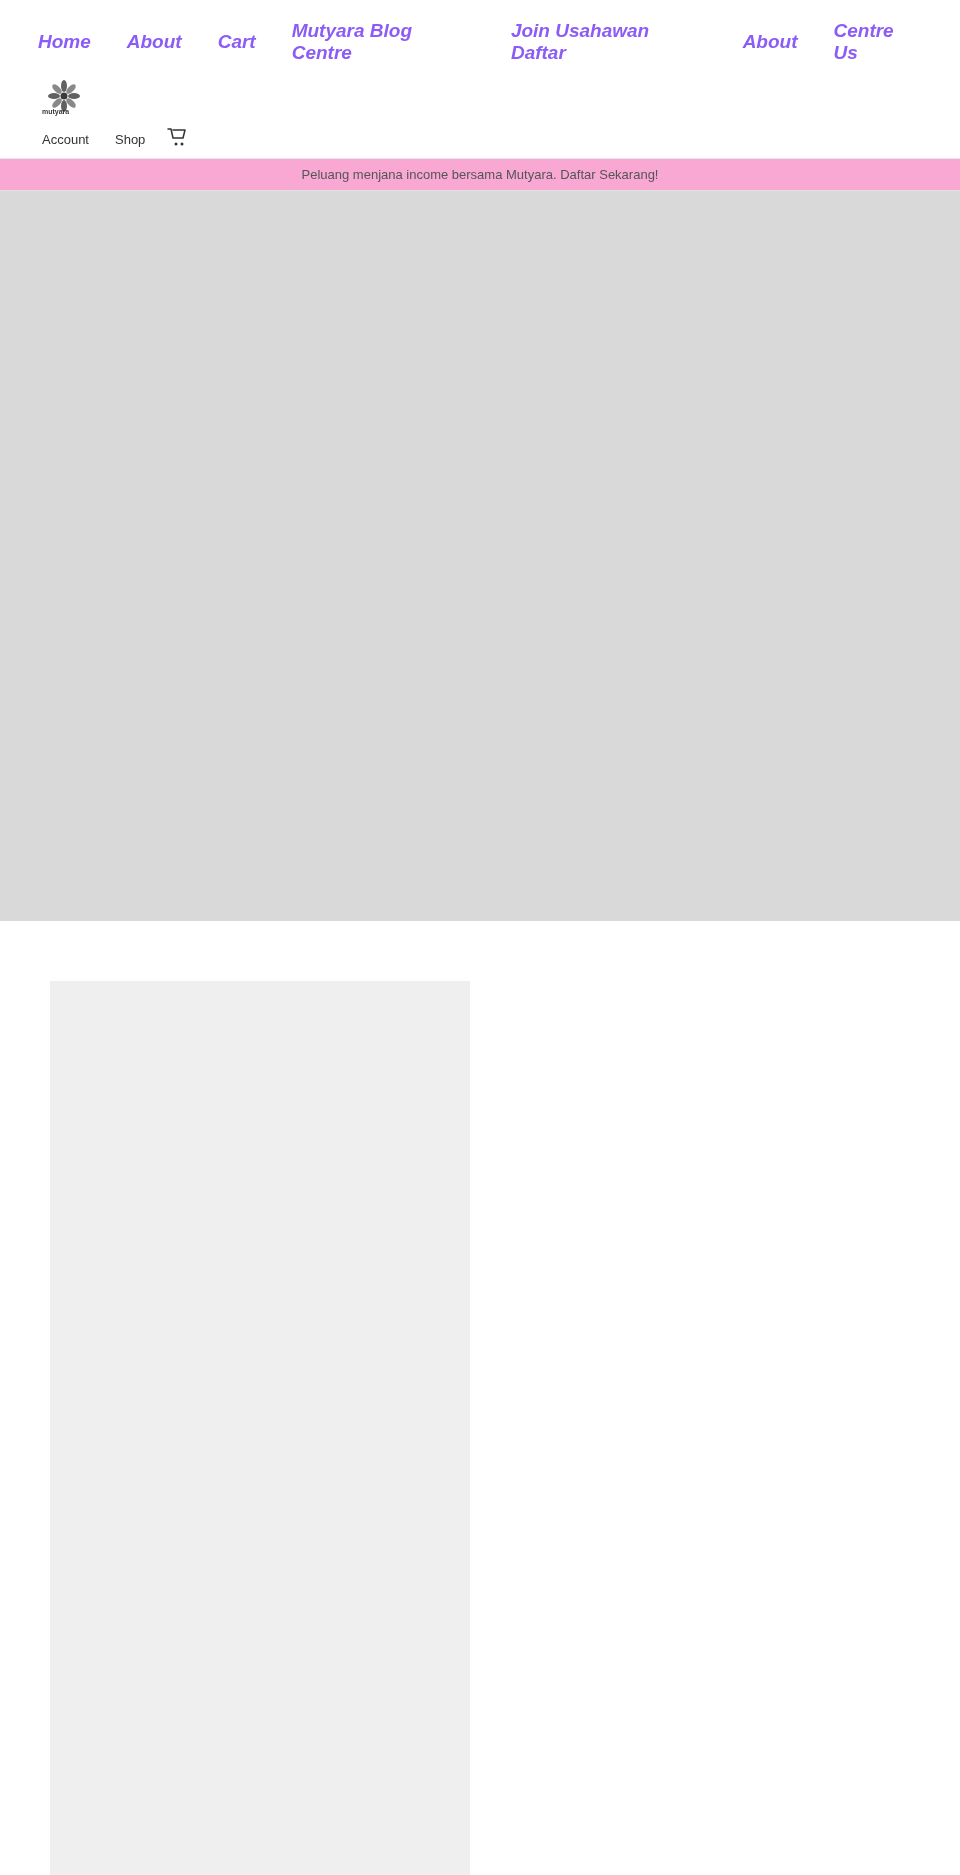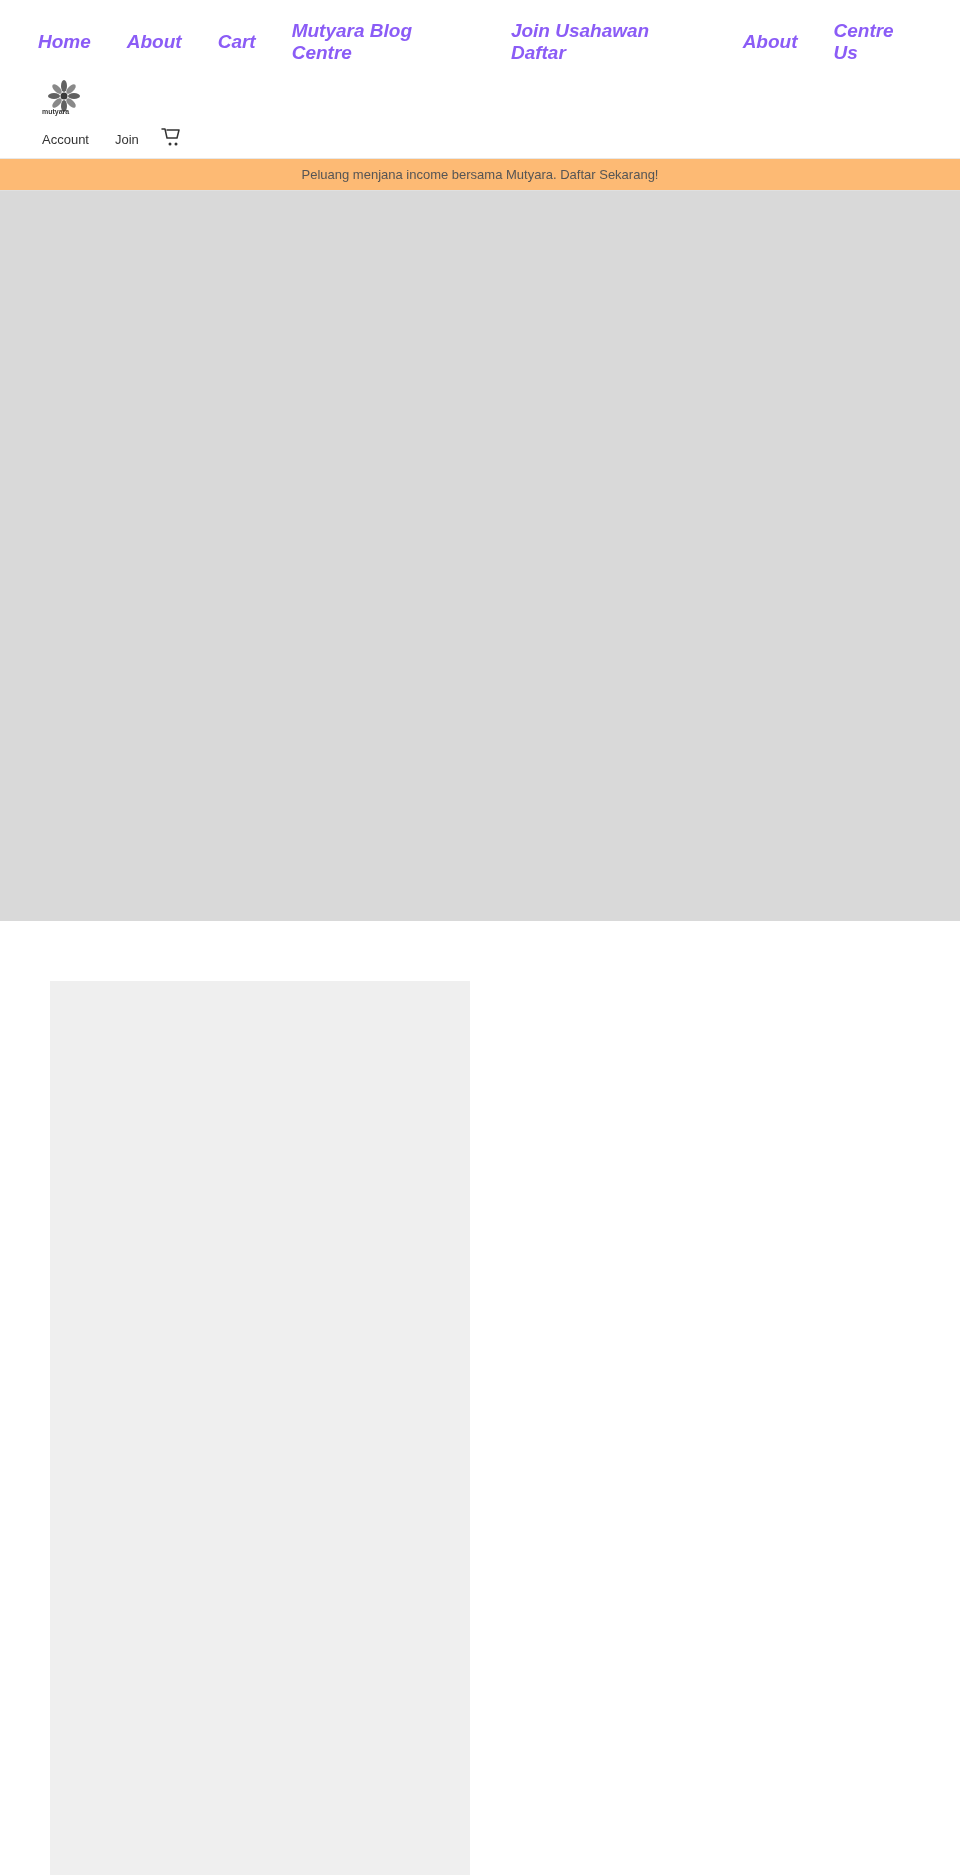--- a/index.html
+++ b/index.html
@@ -54,21 +54,21 @@
 
     .nav-bottom a {
       text-decoration: none;
       color: #333;
       font-size: 13px;
       padding: 2px 4px;
     }
 
     
     .promo-bar {
-      background: #fdba74;
+      background: #f9a8d4;
       text-align: center;
       padding: 8px 0;
       font-size: 13px;
       color: #555;
       border-bottom: 1px solid #e0e0e0;
     }
 
     
     .hero-section {
       width: 100%;
@@ -134,21 +134,21 @@
         <ellipse cx="19" cy="27" rx="3" ry="6" transform="rotate(45 19 27)" opacity="0.6"></ellipse>
         <ellipse cx="33" cy="27" rx="3" ry="6" transform="rotate(-45 33 27)" opacity="0.6"></ellipse>
 
         <text x="4" y="38" font-size="7" font-family="Arial" font-weight="bold" fill="#3a3a3a">mutyara</text>
       </g>
     </svg>
   </div>
 
   <div class="nav-bottom">
     <a href="#">Account</a>
-    <a href="#">Join</a>
+    <a href="#">Shop</a>
     <span>
       <svg width="20" height="18" viewBox="0 0 20 18" fill="none" xmlns="http://www.w3.org/2000/svg">
         <path d="M1 1h3l2 9h10l2-8H6" stroke="#333" stroke-width="1.5" stroke-linecap="round" stroke-linejoin="round" fill="none"></path>
         <circle cx="9" cy="16" r="1.5" fill="#333"></circle>
         <circle cx="15" cy="16" r="1.5" fill="#333"></circle>
       </svg>
     </span>
   </div>
 </header>
 

